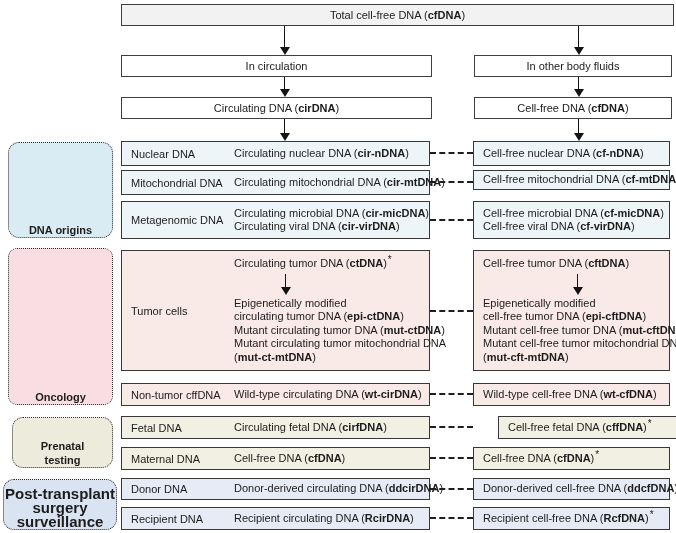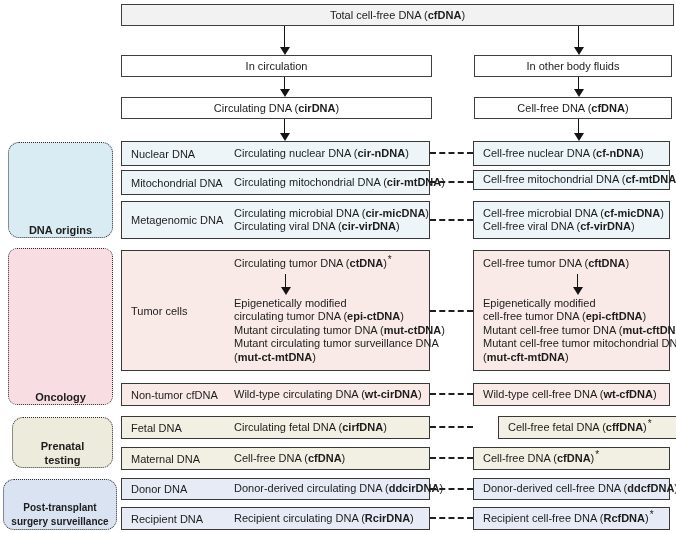--- a/index.html
+++ b/index.html
@@ -86,21 +86,21 @@
   <div class="side side-origins" style="left:8px;top:142px;width:105px;height:96px;">
     <span>DNA origins</span>
   </div>
   <div class="side side-onco" style="left:8px;top:248px;width:105px;height:157px;">
     <span>Oncology</span>
   </div>
   <div class="side side-pren" style="left:12px;top:417px;width:101px;height:51px;">
     <span>Prenatal</span>
     <span>testing</span>
   </div>
-  <div class="side side-post" style="left:3px;top:479px;width:114px;height:51px;font-size:10px;">
+  <div class="side side-post" style="left:3px;top:479px;width:114px;height:51px;font-size:15px;">
     <span>Post-transplant</span>
     <span>surgery surveillance</span>
   </div>
 
   <div class="box row row-origins" style="left:121px;top:141px;width:309px;height:25px;">
     <span class="rlabel">Nuclear DNA</span>
     <span class="term">Circulating nuclear DNA (<b>cir-nDNA</b>)</span>
   </div>
   <div class="dash" style="top:152px;"></div>
   <div class="box row row-origins" style="left:473px;top:141px;width:197px;height:25px;">
@@ -135,42 +135,42 @@
     <span class="rlabel">Tumor cells</span>
     <span class="lines" style="left:112px;top:6px;">Circulating tumor DNA (<b>ctDNA</b>)<sup>*</sup></span>
     <div class="varrow" style="left:158px;top:23px;height:21px;">
         <div class="shaft"></div>
         <div class="head"></div>
       </div>
     <div class="lines" style="left:112px;top:46px;">
       <span style="display:block;">Epigenetically modified</span>
       <span style="display:block;">circulating tumor DNA (<b>epi-ctDNA</b>)</span>
       <span style="display:block;">Mutant circulating tumor DNA (<b>mut-ctDNA</b>)</span>
-      <span style="display:block;">Mutant circulating tumor surveillance DNA</span>
+      <span style="display:block;">Mutant circulating tumor mitochondrial DNA</span>
       <span style="display:block;">(<b>mut-ct-mtDNA</b>)</span>
     </div>
   </div>
   <div class="dash" style="top:310px;"></div>
   <div class="box row row-onco" style="left:473px;top:250px;width:197px;height:121px;">
     <span class="lines" style="left:9px;top:6px;">Cell-free tumor DNA (<b>cftDNA</b>)</span>
     <div class="varrow" style="left:98px;top:23px;height:21px;">
         <div class="shaft"></div>
         <div class="head"></div>
       </div>
     <div class="lines" style="left:9px;top:46px;">
       <span style="display:block;">Epigenetically modified</span>
       <span style="display:block;">cell-free tumor DNA (<b>epi-cftDNA</b>)</span>
       <span style="display:block;">Mutant cell-free tumor DNA (<b>mut-cftDNA</b>)</span>
       <span style="display:block;">Mutant cell-free tumor mitochondrial DNA</span>
       <span style="display:block;">(<b>mut-cft-mtDNA</b>)</span>
     </div>
   </div>
 
   <div class="box row row-onco" style="left:121px;top:383px;width:309px;height:23px;">
-    <span class="rlabel">Non-tumor cfDNA</span>
+    <span class="rlabel">Non-tumor cffDNA</span>
     <span class="term">Wild-type circulating DNA (<b>wt-cirDNA</b>)</span>
   </div>
   <div class="dash" style="top:393px;"></div>
   <div class="box row row-onco" style="left:473px;top:383px;width:197px;height:23px;">
     <span class="term-r">Wild-type cell-free DNA (<b>wt-cfDNA</b>)</span>
   </div>
 
   <div class="box row row-pren" style="left:121px;top:416px;width:309px;height:23px;">
     <span class="rlabel">Fetal DNA</span>
     <span class="term">Circulating fetal DNA (<b>cirfDNA</b>)</span>

